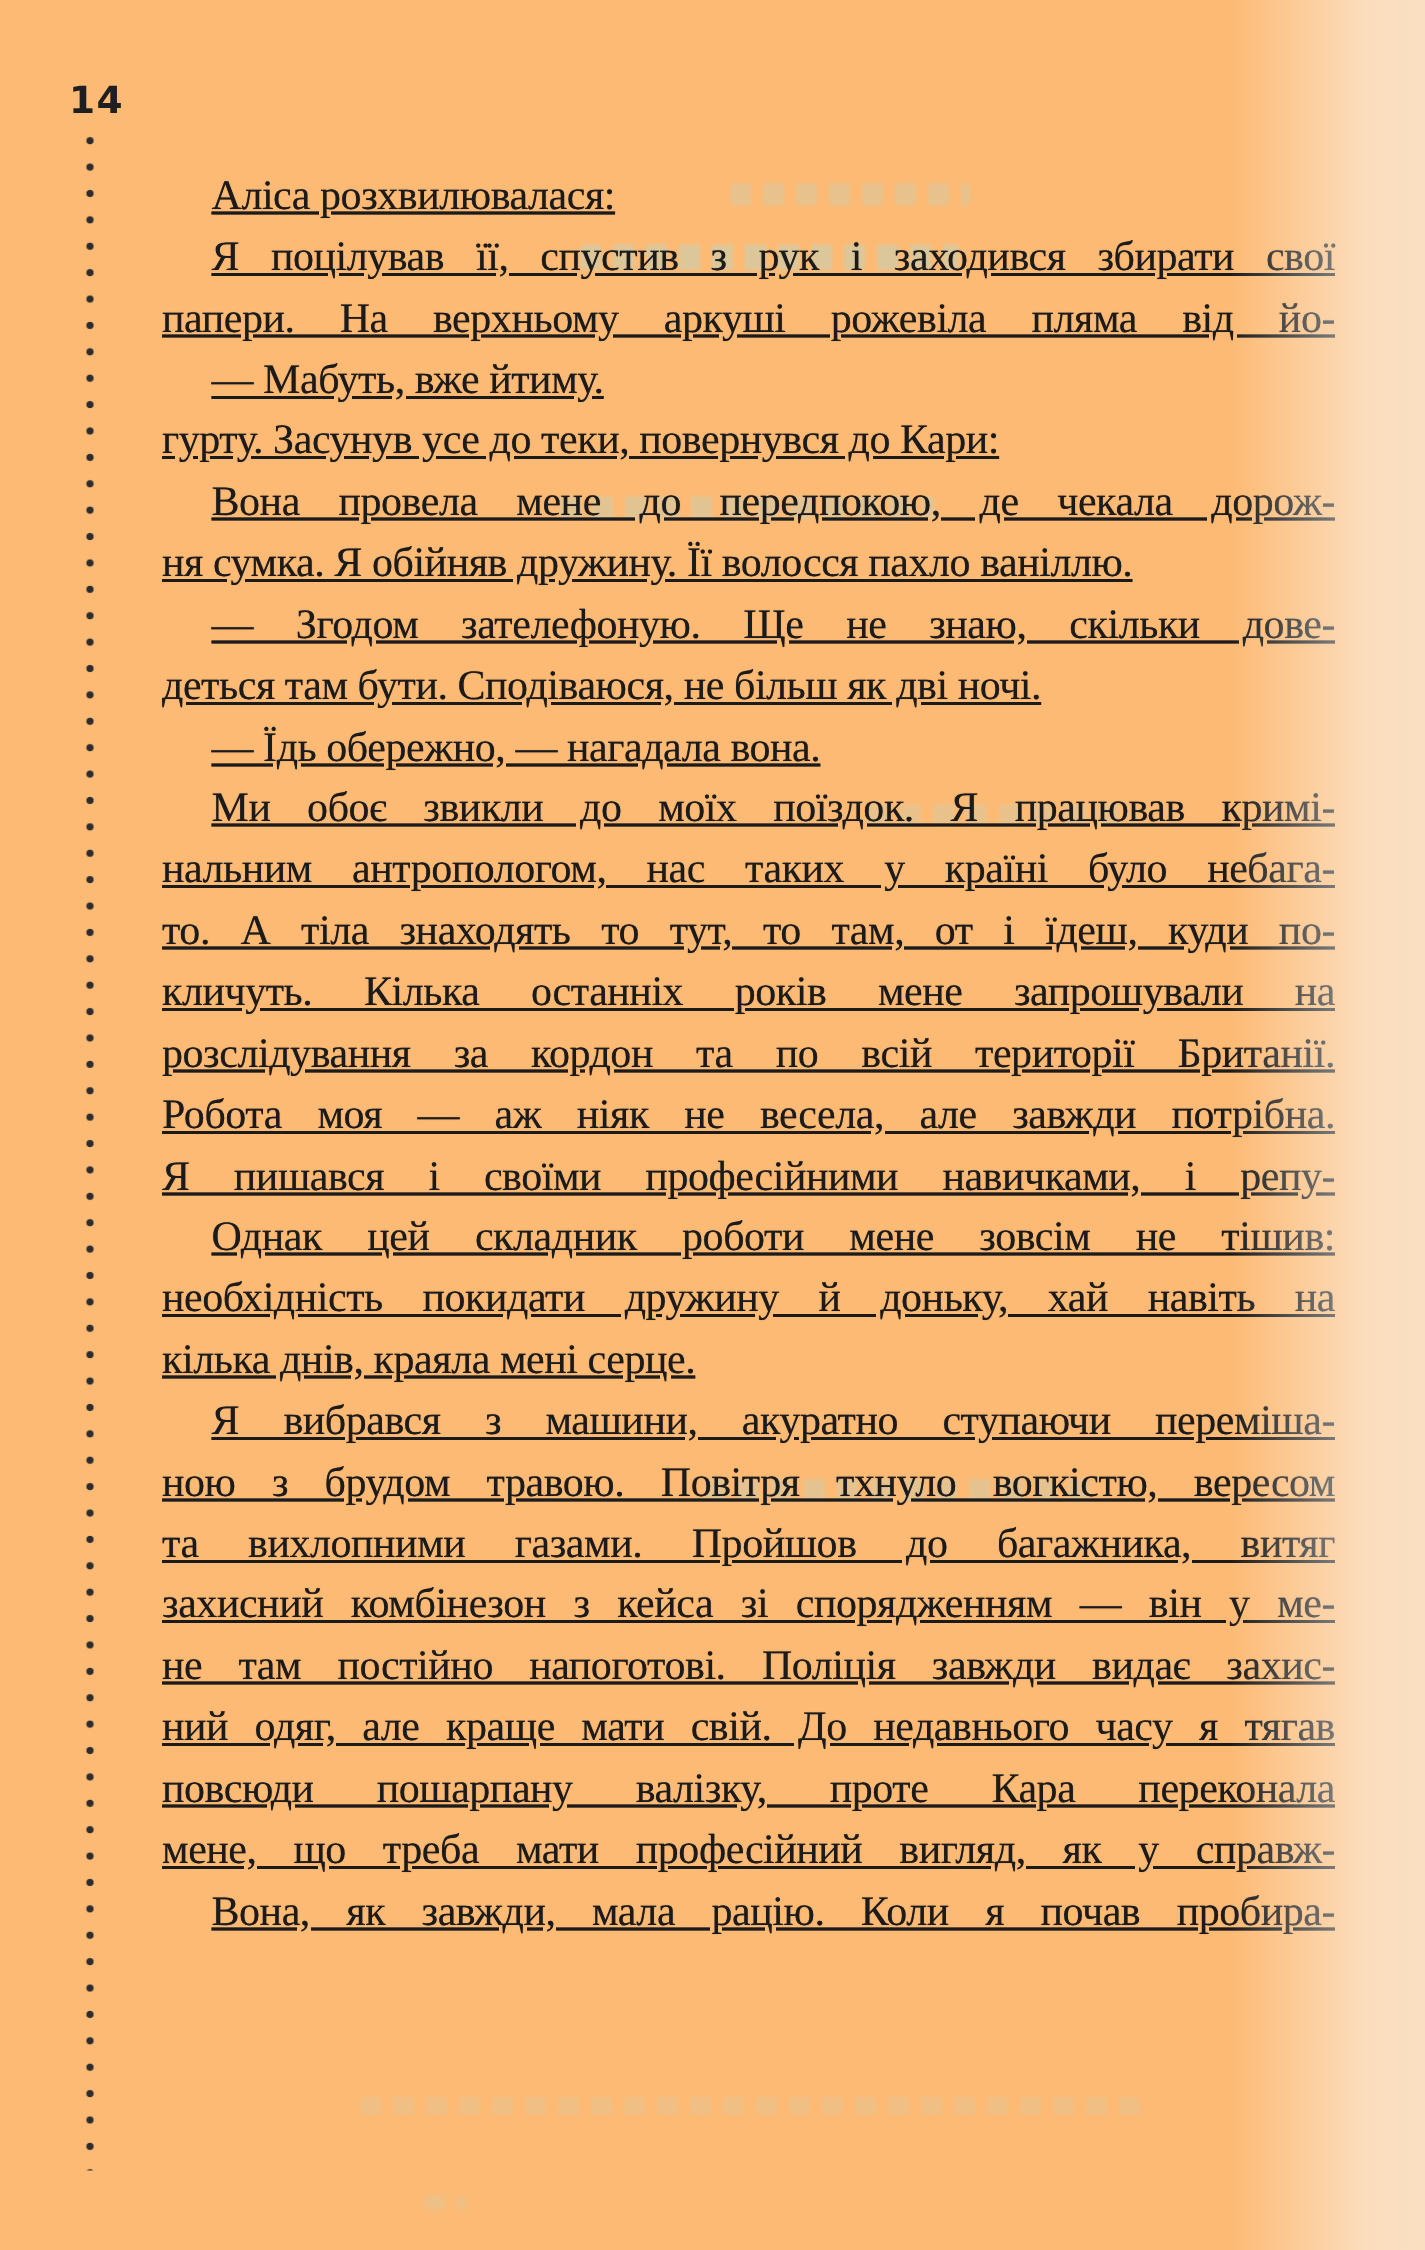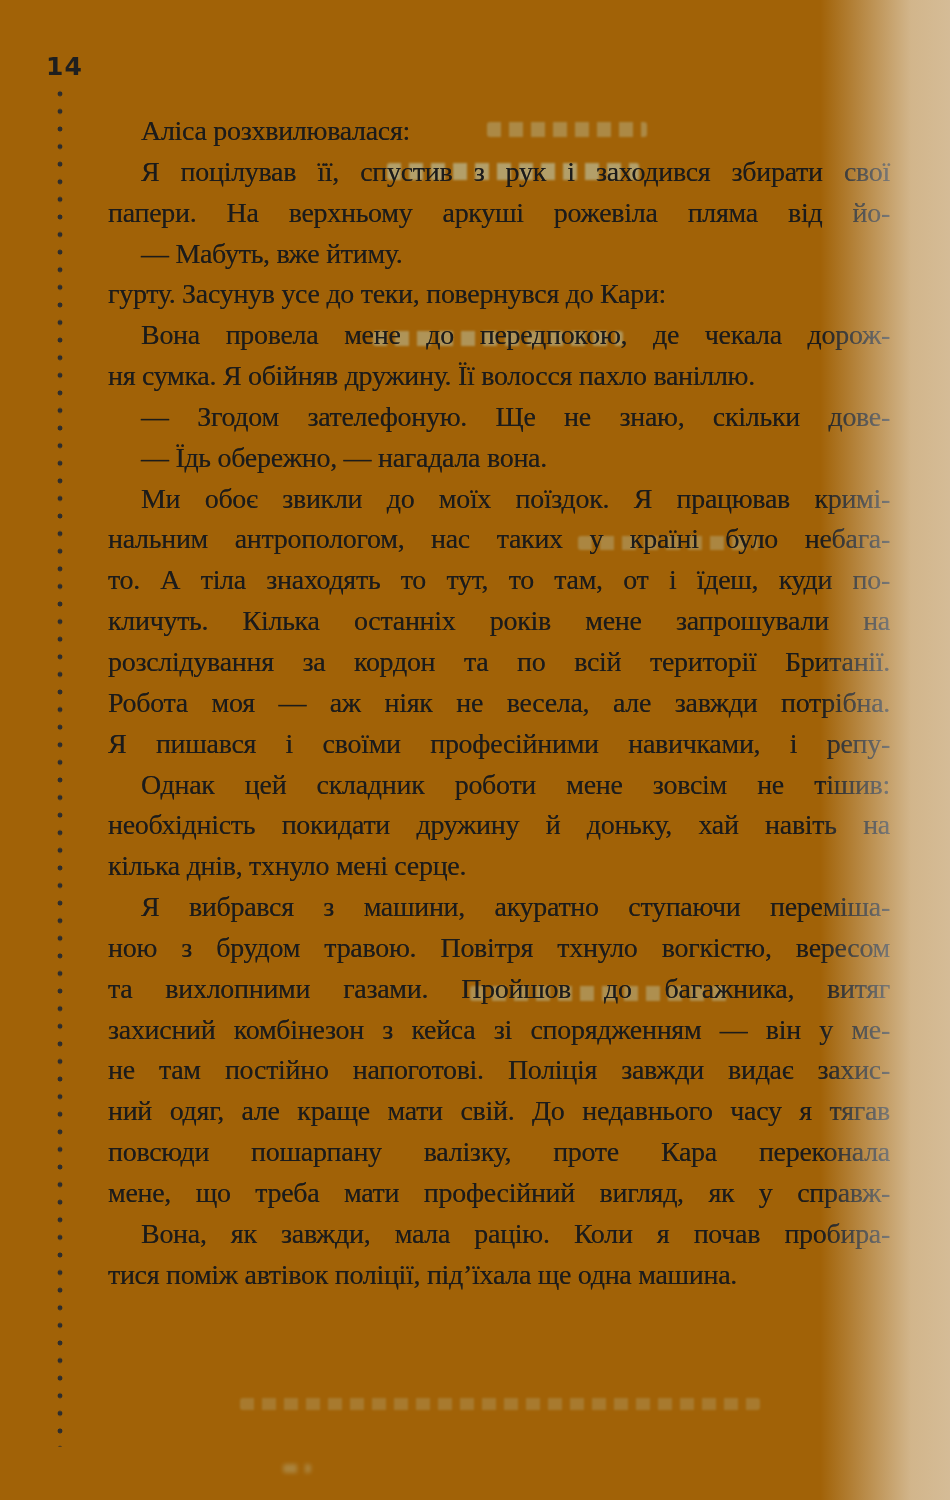--- a/index.html
+++ b/index.html
@@ -7,21 +7,21 @@
     padding: 0;
     width: 950px;
     height: 1500px;
     overflow: hidden;
     background: #fcfcfa;
   }
   .page {
     position: relative;
     width: 950px;
     height: 1500px;
-    background: #a16207;
+    background: #fdba74;
     font-family: "Liberation Serif", serif;
   }
   .page-number {
     position: absolute;
     left: 46px;
     top: 52px;
     font-family: "DejaVu Sans", sans-serif;
     font-weight: bold;
     font-size: 25px;
     letter-spacing: 1px;
@@ -45,20 +45,21 @@
     font-size: 28px;
     color: #1b1b1b;
     text-shadow: 0 0 0.5px rgba(25,25,25,0.65);
     letter-spacing: -0.3px;
   }
   .text-line {
     height: 40.85px;
     line-height: 40.85px;
     overflow: visible;
     white-space: normal;
+    text-decoration: underline;
   }
   .text-line.justify {
     text-align: justify;
     text-align-last: justify;
   }
   .text-line.para-end {
     text-align: left;
   }
   .text-line.indent {
     padding-left: 33px;
@@ -109,38 +110,38 @@
   <div class="body-text">
 
   <div class="text-line indent para-end">Аліса розхвилювалася:</div>
       <div class="text-line indent justify">Я поцілував її, спустив з рук і заходився збирати свої</div>
       <div class="text-line justify">папери. На верхньому аркуші рожевіла пляма від йо-</div>
       <div class="text-line indent para-end">— Мабуть, вже йтиму.</div>
       <div class="text-line para-end">гурту. Засунув усе до теки, повернувся до Кари:</div>
       <div class="text-line indent justify">Вона провела мене до передпокою, де чекала дорож-</div>
       <div class="text-line para-end">ня сумка. Я обійняв дружину. Її волосся пахло ваніллю.</div>
       <div class="text-line indent justify">— Згодом зателефоную. Ще не знаю, скільки дове-</div>
+      <div class="text-line para-end">деться там бути. Сподіваюся, не більш як дві ночі.</div>
       <div class="text-line indent para-end">— Їдь обережно, — нагадала вона.</div>
       <div class="text-line indent justify">Ми обоє звикли до моїх поїздок. Я працював кримі-</div>
       <div class="text-line justify">нальним антропологом, нас таких у країні було небага-</div>
       <div class="text-line justify">то. А тіла знаходять то тут, то там, от і їдеш, куди по-</div>
       <div class="text-line justify">кличуть. Кілька останніх років мене запрошували на</div>
       <div class="text-line justify">розслідування за кордон та по всій території Британії.</div>
       <div class="text-line justify">Робота моя — аж ніяк не весела, але завжди потрібна.</div>
       <div class="text-line justify">Я пишався і своїми професійними навичками, і репу-</div>
       <div class="text-line indent justify">Однак цей складник роботи мене зовсім не тішив:</div>
       <div class="text-line justify">необхідність покидати дружину й доньку, хай навіть на</div>
-      <div class="text-line para-end">кілька днів, тхнуло мені серце.</div>
+      <div class="text-line para-end">кілька днів, краяла мені серце.</div>
       <div class="text-line indent justify">Я вибрався з машини, акуратно ступаючи переміша-</div>
       <div class="text-line justify">ною з брудом травою. Повітря тхнуло вогкістю, вересом</div>
       <div class="text-line justify">та вихлопними газами. Пройшов до багажника, витяг</div>
       <div class="text-line justify">захисний комбінезон з кейса зі спорядженням — він у ме-</div>
       <div class="text-line justify">не там постійно напоготові. Поліція завжди видає захис-</div>
       <div class="text-line justify">ний одяг, але краще мати свій. До недавнього часу я тягав</div>
       <div class="text-line justify">повсюди пошарпану валізку, проте Кара переконала</div>
       <div class="text-line justify">мене, що треба мати професійний вигляд, як у справж-</div>
       <div class="text-line indent justify">Вона, як завжди, мала рацію. Коли я почав пробира-</div>
-      <div class="text-line para-end">тися поміж автівок поліції, під’їхала ще одна машина.</div>
     </div>
 
   <div class="fade-right"></div>
 
 </div>
 
 </body></html>

